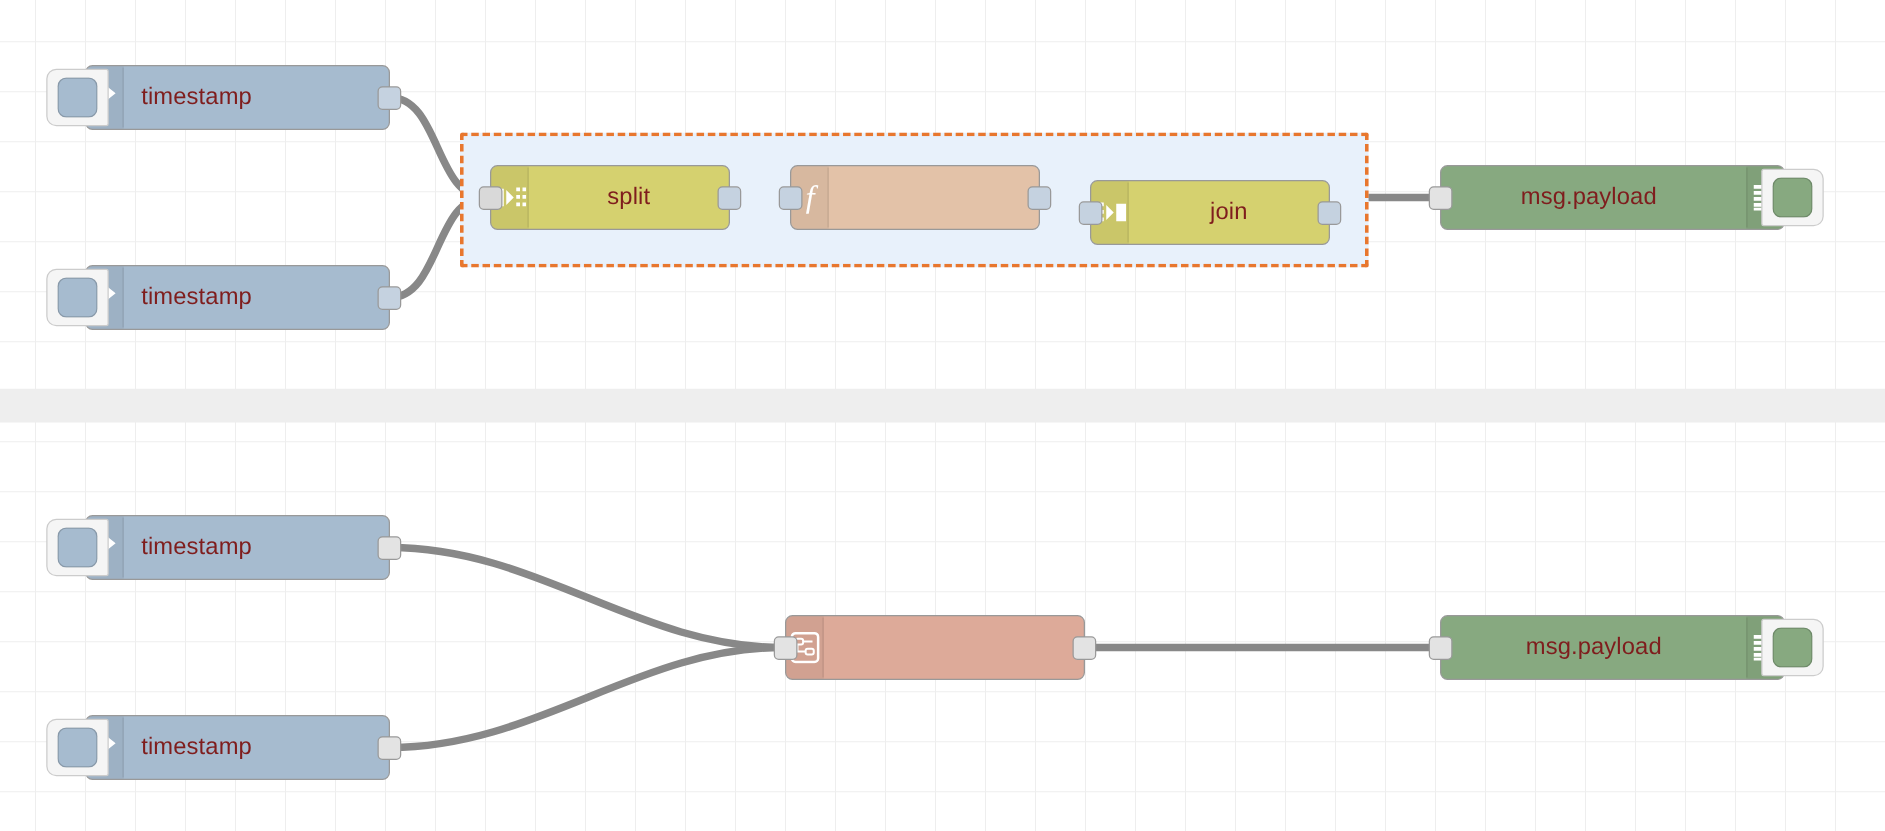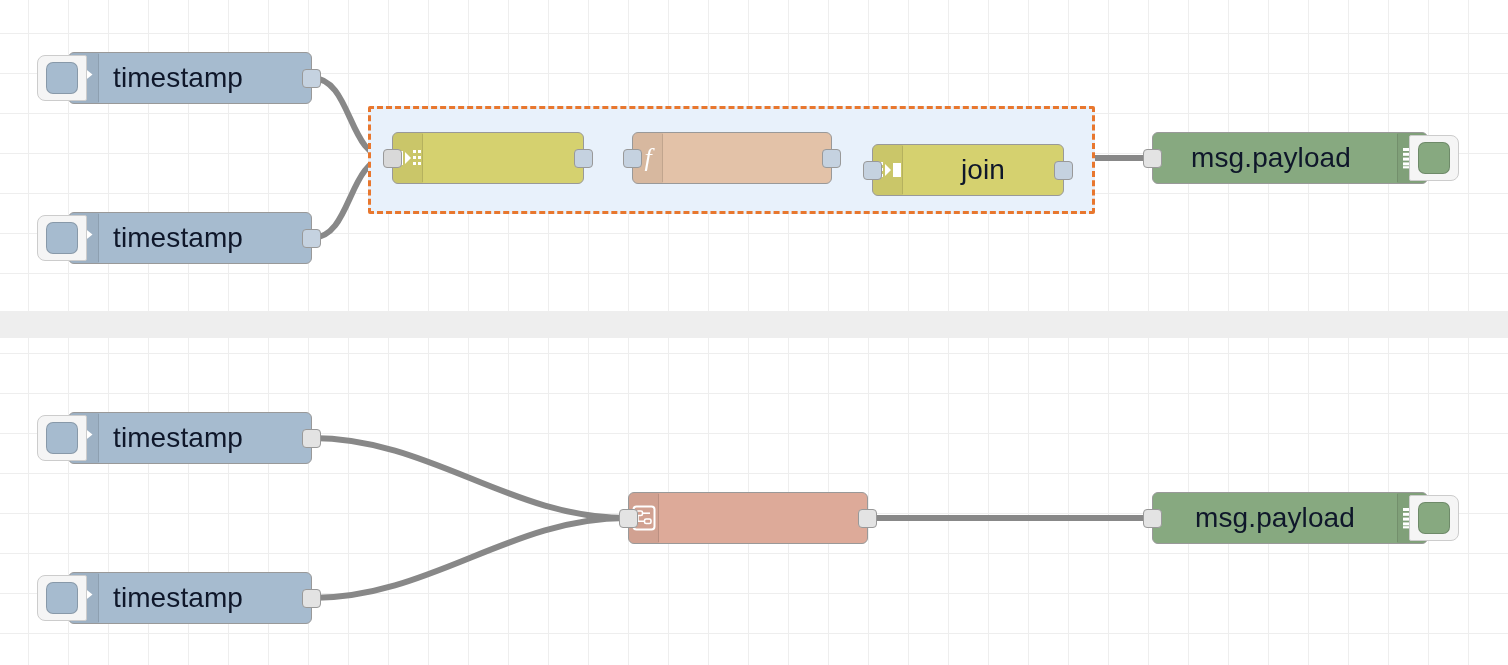--- a/index.html
+++ b/index.html
@@ -70,22 +70,22 @@
     top: 1px; bottom: 1px;
     width: 1px;
     background: rgba(0,0,0,0.10);
   }
   .node-icon-sep.l { right: 0; }
   .node-icon-sep.r { left: 0; }
   .node-label {
     flex: 1 1 auto;
     display: flex;
     align-items: center;
-    font-size: 28px;
-    color: #0f172a;
+    font-size: 19px;
+    color: #7f1d1d;
     letter-spacing: 0.1px;
     white-space: nowrap;
   }
   .node-label.center { justify-content: center; }
   .node-label.left-pad { padding-left: 14px; }
   .node-label.right-pad { padding-right: 8px; justify-content: flex-end; }
 
   
   .port {
     position: absolute;
@@ -188,20 +188,21 @@
         <rect x="0" y="2" width="8" height="14" fill="#ffffff"></rect>
         <path d="M10 3 L16 9 L10 15 Z" fill="#ffffff"></path>
         <rect x="18" y="1" width="3" height="3" fill="#ffffff"></rect>
         <rect x="23" y="1" width="3" height="3" fill="#ffffff"></rect>
         <rect x="18" y="7" width="3" height="3" fill="#ffffff"></rect>
         <rect x="23" y="7" width="3" height="3" fill="#ffffff"></rect>
         <rect x="18" y="13" width="3" height="3" fill="#ffffff"></rect>
         <rect x="23" y="13" width="3" height="3" fill="#ffffff"></rect>
       </svg>
     </div>
+    <div class="node-label center">split</div>
     <div class="port in"></div>
     <div class="port out blue"></div>
   </div>
 
   <div class="node" style="left:632px;top:132px;width:200px;height:52px;background:#e3c2a8;">
     <div class="node-icon-cell">
       <div class="node-icon-sep l"></div>
       <svg class="glyph" width="20" height="26" viewBox="0 0 20 26">
         <text x="10" y="21" text-anchor="middle" font-family="'Liberation Serif',serif" font-style="italic" font-size="26" fill="#ffffff">f</text>
       </svg>

